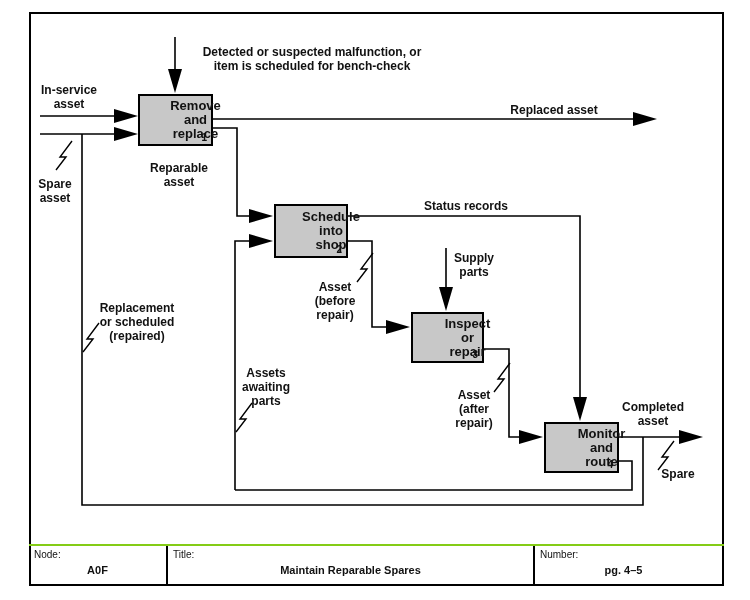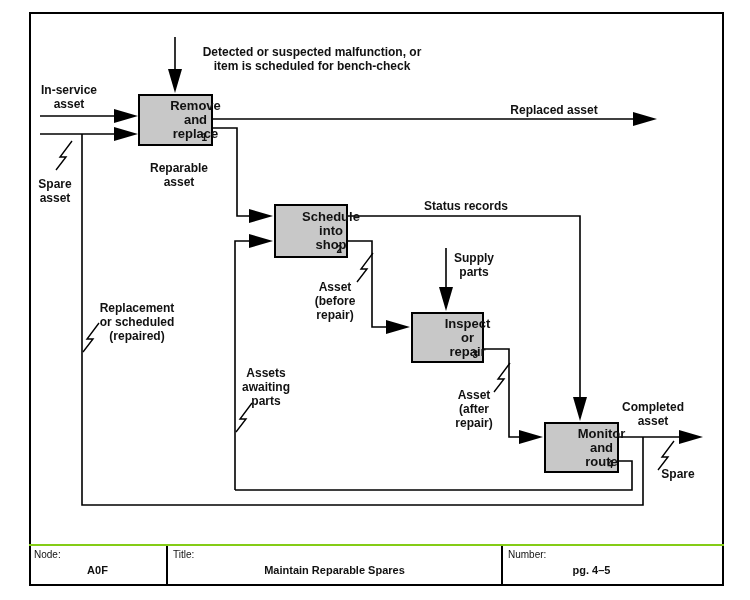--- a/index.html
+++ b/index.html
@@ -44,21 +44,21 @@
 
   .title-block {
     position: absolute; left: 29px; top: 544px;
     width: 695px; height: 42px;
     border-top: 2px solid #84cc16;
     box-sizing: border-box;
     display: flex;
   }
   .tb-cell { position: relative; box-sizing: border-box; height: 100%; }
   .tb-cell.c1 { width: 139px; border-right: 2px solid #000; }
-  .tb-cell.c2 { width: 335px; border-right: 2px solid #000; }
+  .tb-cell.c2 { width: 367px; border-right: 2px solid #000; }
   .tb-cell.c3 { width: 177px; }
   .tb-label {
     position: absolute; left: 5px; top: 3px;
     font-size: 10px; font-weight: normal;
   }
   .tb-value {
     position: absolute; left: 0; right: 0; top: 18px;
     text-align: center; font-size: 11px; font-weight: bold;
   }
 </style>

